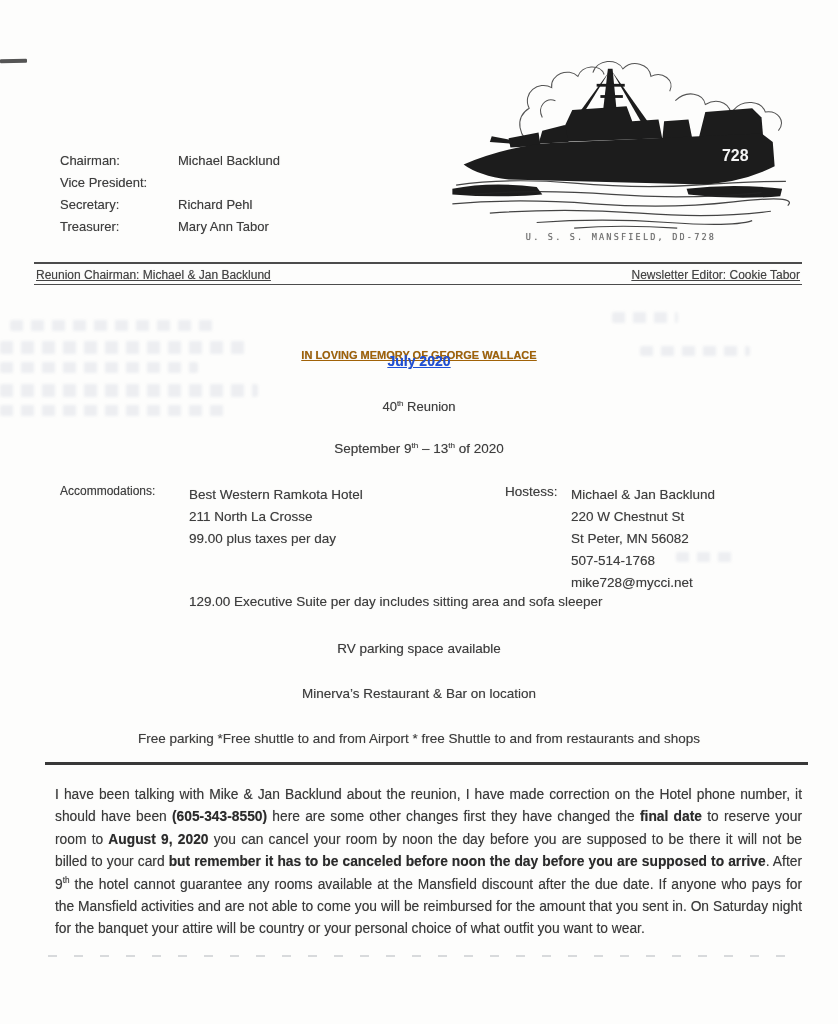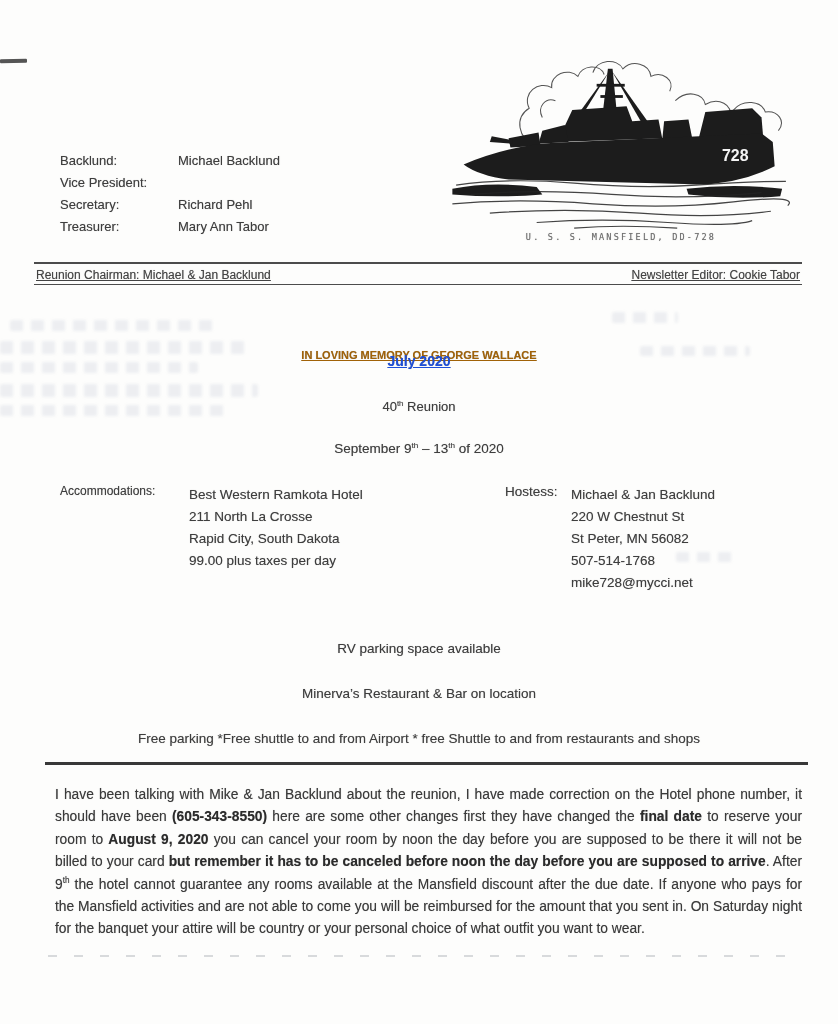--- a/index.html
+++ b/index.html
@@ -84,21 +84,21 @@
     <div class="g" style="left:0px;top:362px;width:198px;height:11px;"></div>
     <div class="g" style="left:0px;top:384px;width:258px;height:13px;"></div>
     <div class="g" style="left:0px;top:405px;width:225px;height:11px;"></div>
     <div class="g" style="left:612px;top:312px;width:66px;height:11px;"></div>
     <div class="g" style="left:640px;top:346px;width:110px;height:10px;"></div>
     <div class="g" style="left:676px;top:552px;width:60px;height:10px;"></div>
   </div>
 
   <div class="officers">
     <div class="row">
-      <span class="lbl">Backlund:</span>
+      <span class="lbl">Chairman:</span>
       <span>Michael Backlund</span>
     </div>
     <div class="row">
       <span class="lbl">Vice President:</span>
       <span></span>
     </div>
     <div class="row">
       <span class="lbl">Secretary:</span>
       <span>Richard Pehl</span>
     </div>
@@ -163,23 +163,23 @@
   <div class="center-line h-issue">
     <span>July 2020</span>
   </div>
   <div class="center-line h-reunion"><span>40</span><sup>th</sup><span> Reunion</span></div>
   <div class="center-line h-dates"><span>September 9</span><sup>th</sup><span> – 13</span><sup>th</sup><span> of 2020</span></div>
 
   <div class="acc-label">Accommodations:</div>
   <div class="acc-lines">
     <div>Best Western Ramkota Hotel</div>
     <div>211 North La Crosse</div>
-    <div>Rapid City, South Dakota</div>
     <div>99.00 plus taxes per day</div>
   </div>
+  <div class="suite-line">129.00 Executive Suite per day includes sitting area and sofa sleeper</div>
 
   <div class="hostess-label">Hostess:</div>
   <div class="hostess-lines">
     <div>Michael &amp; Jan Backlund</div>
     <div>220 W Chestnut St</div>
     <div>St Peter, MN 56082</div>
     <div>507-514-1768</div>
     <div>mike728@mycci.net</div>
   </div>
 

